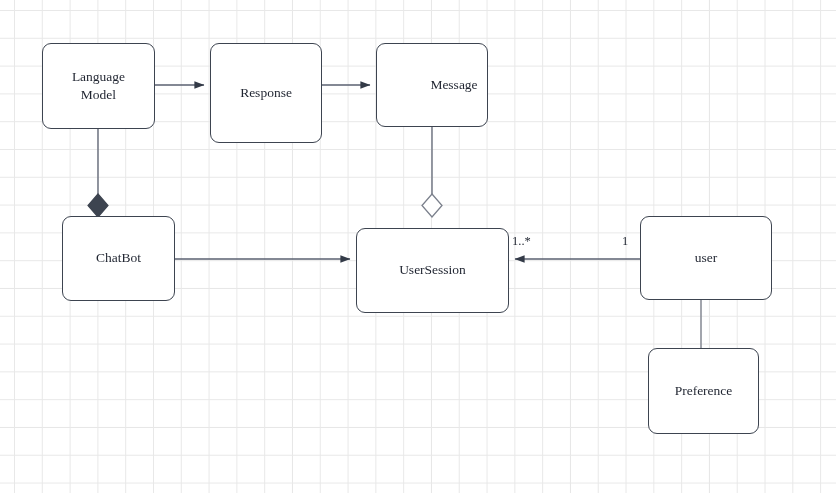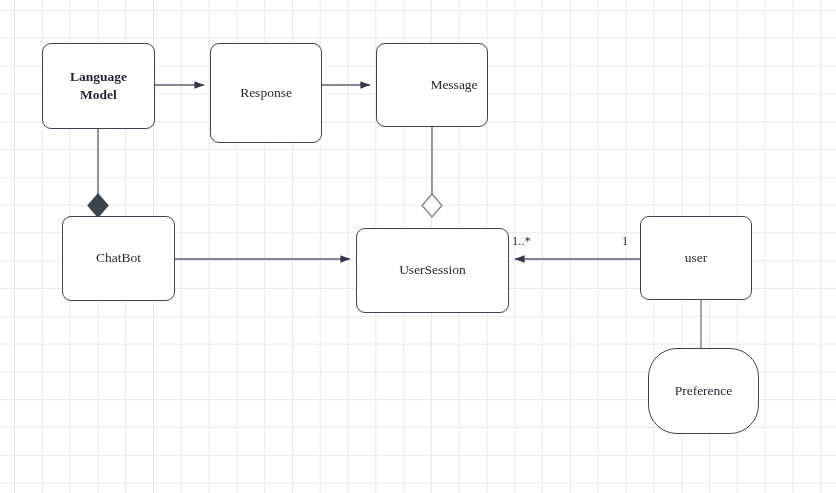--- a/index.html
+++ b/index.html
@@ -112,21 +112,21 @@
     <g>
       <line x1="432" y1="127" x2="432" y2="196" stroke="#7b808c" stroke-width="1.6"></line>
       <polygon points="432,194 442,205.5 432,217 422,205.5" fill="#ffffff" stroke="#7b808c" stroke-width="1.3"></polygon>
     </g>
 
     <g>
       <line x1="701" y1="300" x2="701" y2="349" stroke="#8b8f99" stroke-width="1.6"></line>
     </g>
   </svg>
 
-  <div class="node" style="left:42px; top:43px; width:113px; height:86px;font-weight:bold;">
+  <div class="node" style="left:42px; top:43px; width:113px; height:86px;">
     <div>
       <div>Language</div>
       <div>Model</div>
     </div>
   </div>
 
   <div class="node" style="left:210px; top:43px; width:112px; height:100px;text-align:center;">
     <span>Response</span>
   </div>
 
@@ -135,25 +135,25 @@
   </div>
 
   <div class="node" style="left:42px; top:216px; width:113px; height:85px;margin-left:20px;">
     <span>ChatBot</span>
   </div>
 
   <div class="node" style="left:356px; top:228px; width:153px; height:85px;">
     <span>UserSession</span>
   </div>
 
-  <div class="node" style="left:640px; top:216px; width:112px; height:84px;">
+  <div class="node" style="left:640px; top:216px; width:132px; height:84px;">
     <span>user</span>
   </div>
 
-  <div class="node" style="left:648px; top:348px; width:111px; height:86px;border-radius:29px;">
+  <div class="node" style="left:648px; top:348px; width:111px; height:86px;">
     <span>Preference</span>
   </div>
 
   <div class="edge-label" style="left:512px; top:234px;">1..*</div>
 
   <div class="edge-label" style="left:622px; top:234px;">1</div>
 
 </div>
 
 </body></html>

